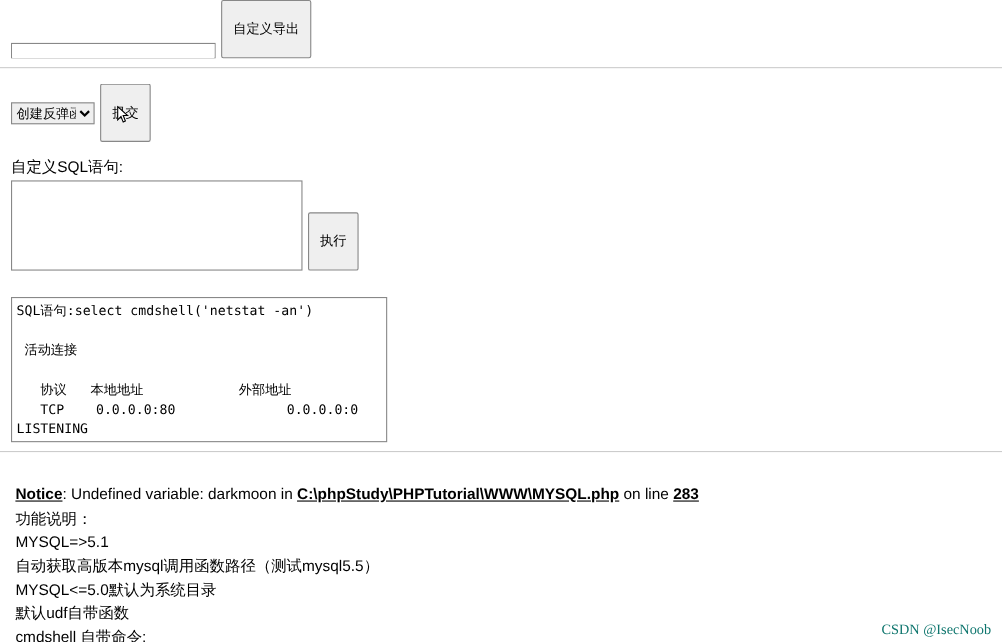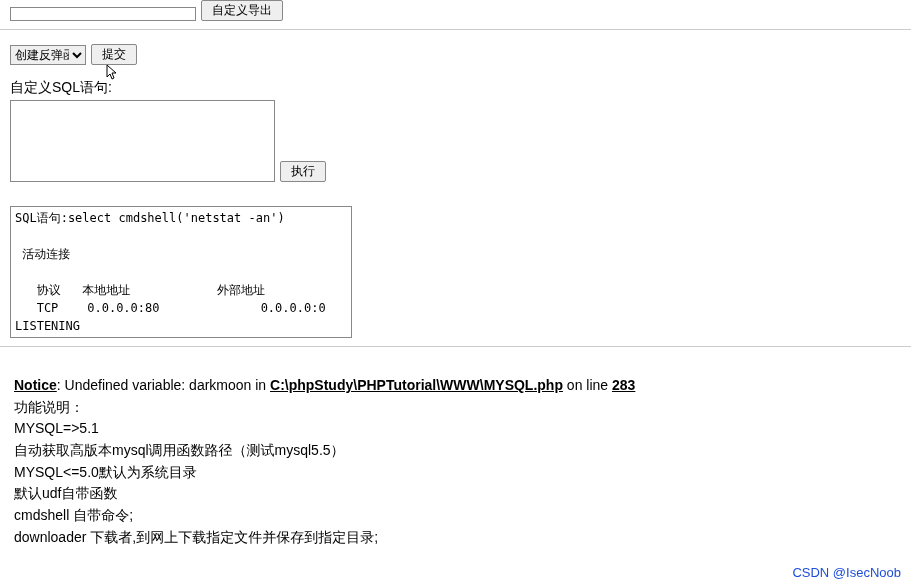--- a/index.html
+++ b/index.html
@@ -20,21 +20,21 @@
     }
     .top-textarea {
       width: 186px;
       height: 14px;
       border: 1px solid #888;
       resize: none;
     }
     .btn {
       font-family: "Microsoft YaHei", sans-serif;
       font-size: 12px;
-      padding: 1px 10px;
+      padding: 17px 10px;
       background: #efefef;
       border: 1px solid #888;
       cursor: pointer;
       border-radius: 2px;
       margin-left: 5px;
     }
     hr {
       border: none;
       border-top: 1px solid #ccc;
       margin: 8px 0 14px 0;
@@ -92,23 +92,23 @@
     }
     .notice-section {
       padding: 14px 10px 0 14px;
       font-size: 14px;
       line-height: 1.55;
     }
     .watermark {
       position: fixed;
       right: 10px;
       bottom: 4px;
-      color: #1d4ed8;
+      color: #0f766e;
       font-size: 13px;
-      font-family: Liberation Sans, sans-serif;
+      font-family: Liberation Serif, serif;
     }
     b { font-weight: bold; text-decoration: underline; }
   </style>
 </head>
 <body>
 
 <div class="top-row">
   <textarea class="top-textarea" style=""></textarea>
   <button class="btn">自定义导出</button>
 </div>

